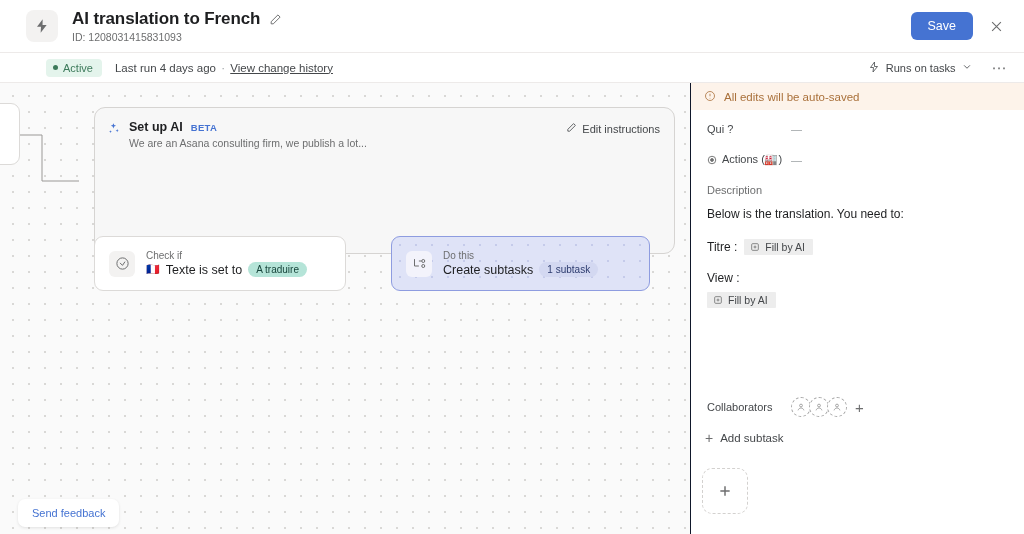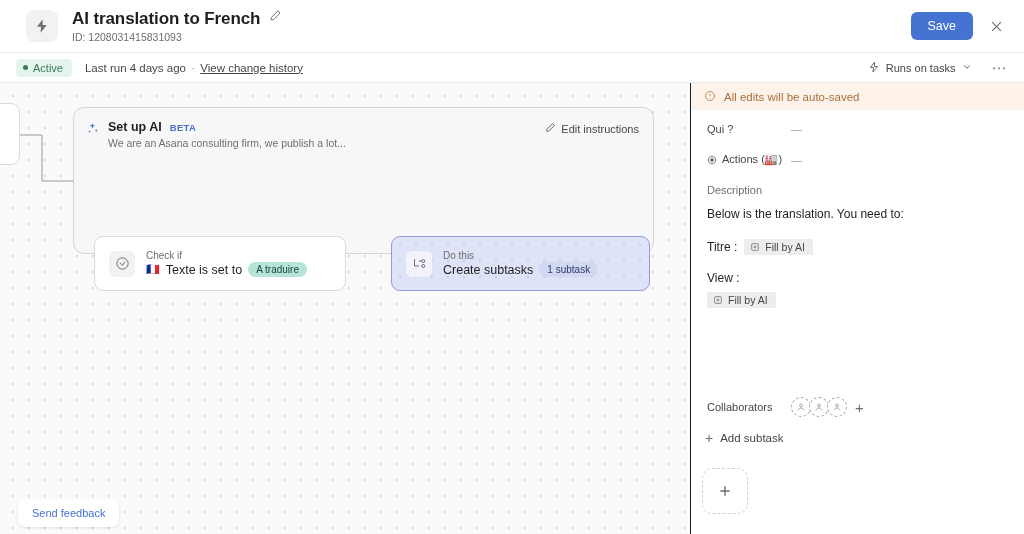--- a/index.html
+++ b/index.html
@@ -20,36 +20,36 @@
     border-bottom: 1px solid #edeae9;
     display: flex; align-items: center;
   }
   .bolt-badge {
     width: 32px; height: 32px; margin-left: 26px;
     border-radius: 8px; background: #f3f2f1;
     display: flex; align-items: center; justify-content: center;
     color: #6d6e6f; flex: none;
   }
   .title-wrap { margin-left: 14px; display: flex; flex-direction: column; justify-content: center; }
-  .title-row { display: flex; align-items: flex-start; gap: 9px; }
+  .title-row { display: flex; align-items: center; gap: 9px; }
   .title-text { font-size: 17px; font-weight: bold; letter-spacing: -0.1px; color: #1e1f21; }
   .pencil-icon { color: #6d6e6f; display: flex; align-items: center; cursor: pointer; }
   .id-text { font-size: 10.5px; color: #6d6e6f; margin-top: 2px; }
   .header-right { margin-left: auto; display: flex; align-items: center; gap: 14px; padding-right: 18px; }
   .save-btn {
     background: #4573d2; color: #fff; border: none; border-radius: 6px;
     font-size: 12.5px; font-family: inherit; padding: 7px 17px; cursor: pointer;
   }
   .close-x { color: #6d6e6f; display: flex; align-items: center; cursor: pointer; padding: 2px; }
 
   
   .subheader {
     position: absolute; top: 53px; left: 0; width: 1024px; height: 30px;
     background: #fff; border-bottom: 1px solid #edeae9;
-    display: flex; align-items: center;
+    display: flex; align-items: center; padding-left: 30px;
   }
   .status-pill {
     margin-left: 16px; background: #e4f4ec; color: #3c7a5a;
     font-size: 11px; border-radius: 4px; padding: 3px 9px 3px 7px;
     display: flex; align-items: center; gap: 5px; white-space: nowrap;
   }
   .status-dot { width: 5px; height: 5px; border-radius: 50%; background: #3c7a5a; }
   .lastrun { margin-left: 13px; font-size: 11.5px; color: #44474a; white-space: nowrap; }
   .lastrun .sep { color: #9ca1a4; margin: 0 2px; }
   .lastrun a { color: #44474a; text-decoration: underline; cursor: pointer; }
@@ -71,21 +71,21 @@
   }
   
   .ghost-card {
     position: absolute; left: -56px; top: 20px; width: 76px; height: 62px;
     background: #fff; border: 1px solid #dcdad8; border-radius: 9px;
   }
   .connector { position: absolute; stroke: #9a9896; fill: none; stroke-width: 1; }
 
   
   .flow-frame {
-    position: absolute; left: 73px; top: 24px; width: 581px; height: 147px;
+    position: absolute; left: 94px; top: 24px; width: 581px; height: 147px;
     background: #f7f7f7; border: 1px solid #d6d4d2; border-radius: 11px;
   }
   .setup-head { position: absolute; left: 12px; top: 12px; display: flex; gap: 8px; }
   .sparkle-icon { color: #4573d2; margin-top: 2px; flex: none; }
   .setup-title-row { display: flex; align-items: center; gap: 8px; }
   .setup-title { font-size: 12.5px; font-weight: bold; color: #1e1f21; }
   .beta-tag { font-size: 9.5px; color: #4573d2; font-weight: bold; letter-spacing: 0.3px; }
   .setup-sub { font-size: 10.5px; color: #6d6e6f; margin-top: 3px; }
   .edit-instructions {
     position: absolute; right: 14px; top: 14px;

